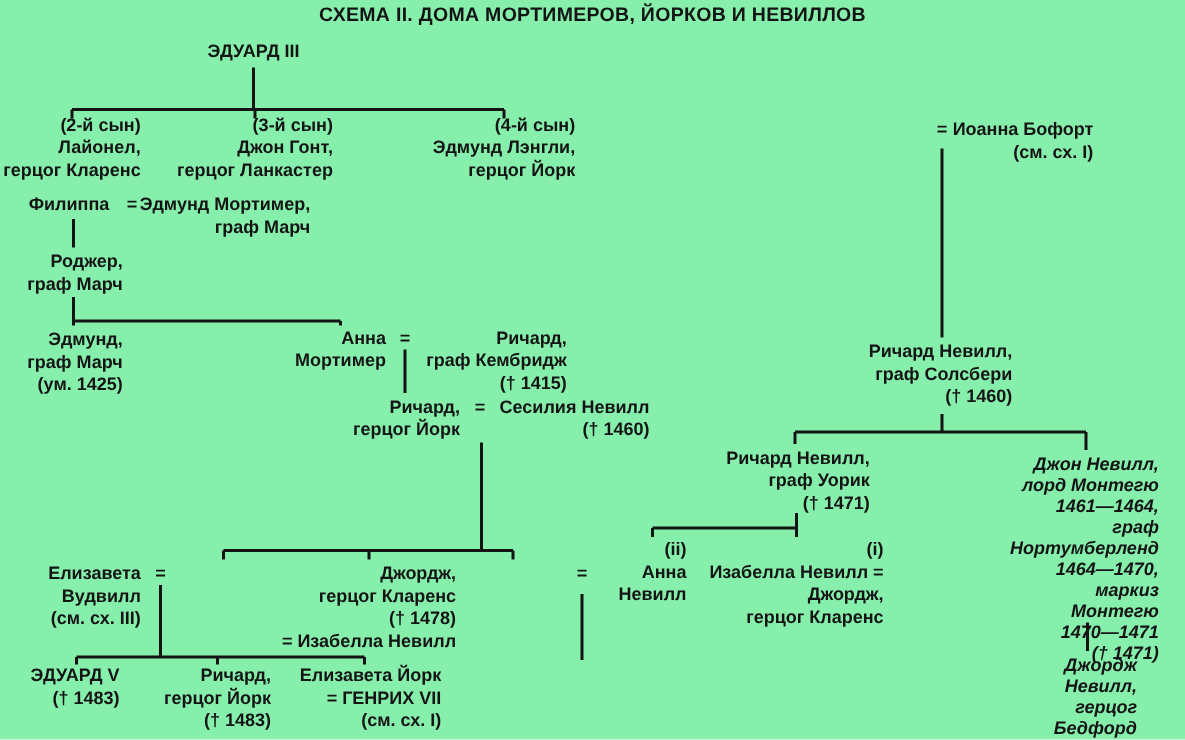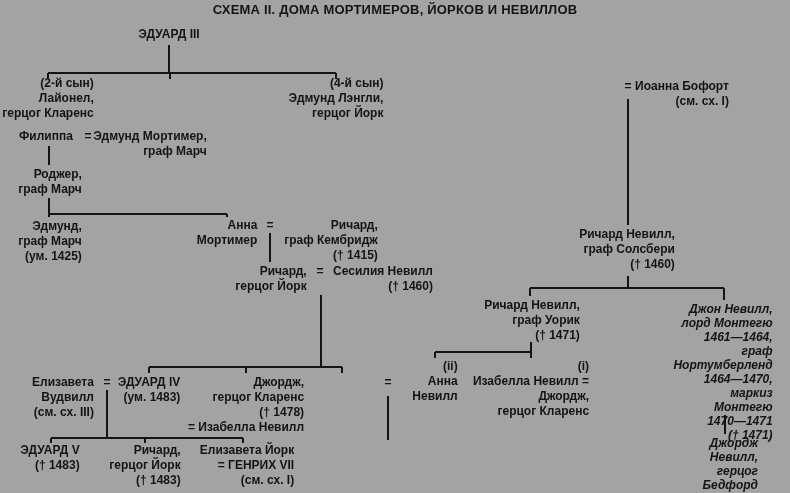--- a/index.html
+++ b/index.html
@@ -1,17 +1,17 @@
 <!DOCTYPE html>
 <html lang="ru"><head>
 <meta charset="utf-8">
 <style>
   html,body { margin:0; padding:0; background:#ffffff; }
   .stage {
-    position:relative; width:790px; height:493px; background:#a3a3a3;
+    position:relative; width:790px; height:493px; background:#86efac;
     font-family:"Liberation Sans", sans-serif; font-weight:700; color:#141414;
     overflow:hidden;
   }
   .title {
     position:absolute; left:0; top:2px; width:790px; text-align:center;
     font-size:13px; letter-spacing:.2px; white-space:pre-line;
   }
   .node {
     position:absolute; transform:translateX(-50%); text-align:right;
     font-size:12px; line-height:15px; white-space:pre-line;
@@ -43,20 +43,23 @@
     <path d="M725 415 V434"></path>
   </svg>
 
   <div class="title">СХЕМА II. ДОМА МОРТИМЕРОВ, ЙОРКОВ И НЕВИЛЛОВ</div>
 
   <div class="node" style="left:169px;top:27px">ЭДУАРД III</div>
 
   <div class="node" style="left:48px;top:76px">(2-й сын)
 Лайонел,
 герцог Кларенс</div>
+  <div class="node" style="left:170px;top:76px">(3-й сын)
+Джон Гонт,
+герцог Ланкастер</div>
   <div class="node" style="left:336px;top:76px">(4-й сын)
 Эдмунд Лэнгли,
 герцог Йорк</div>
 
   <div class="node" style="left:46px;top:129px">Филиппа</div>
   <div class="eq" style="left:88px;top:129px">=</div>
   <div class="node" style="left:150px;top:129px">Эдмунд Мортимер,
 граф Марч</div>
 
   <div class="node" style="left:50px;top:167px">Роджер,
@@ -103,22 +106,20 @@
 Невилл</div>
   <div class="node" style="left:531px;top:359px">(i)
 Изабелла Невилл =
 Джордж,
 герцог Кларенс</div>
 
   <div class="node" style="left:63px;top:375px">Елизавета
 Вудвилл
 (см. сх. III)</div>
   <div class="eq" style="left:107px;top:375px">=</div>
-  <div class="node" style="left:149px;top:375px">ЭДУАРД IV
-(ум. 1483)</div>
   <div class="node" style="left:246px;top:375px">Джордж,
 герцог Кларенс
 († 1478)
 = Изабелла Невилл</div>
   <div class="eq" style="left:388px;top:375px">=</div>
 
   <div class="node lh14" style="left:726px;top:436px">Джордж Невилл,
 герцог Бедфорд
 1470—1478
 (ум. 1483)</div>

